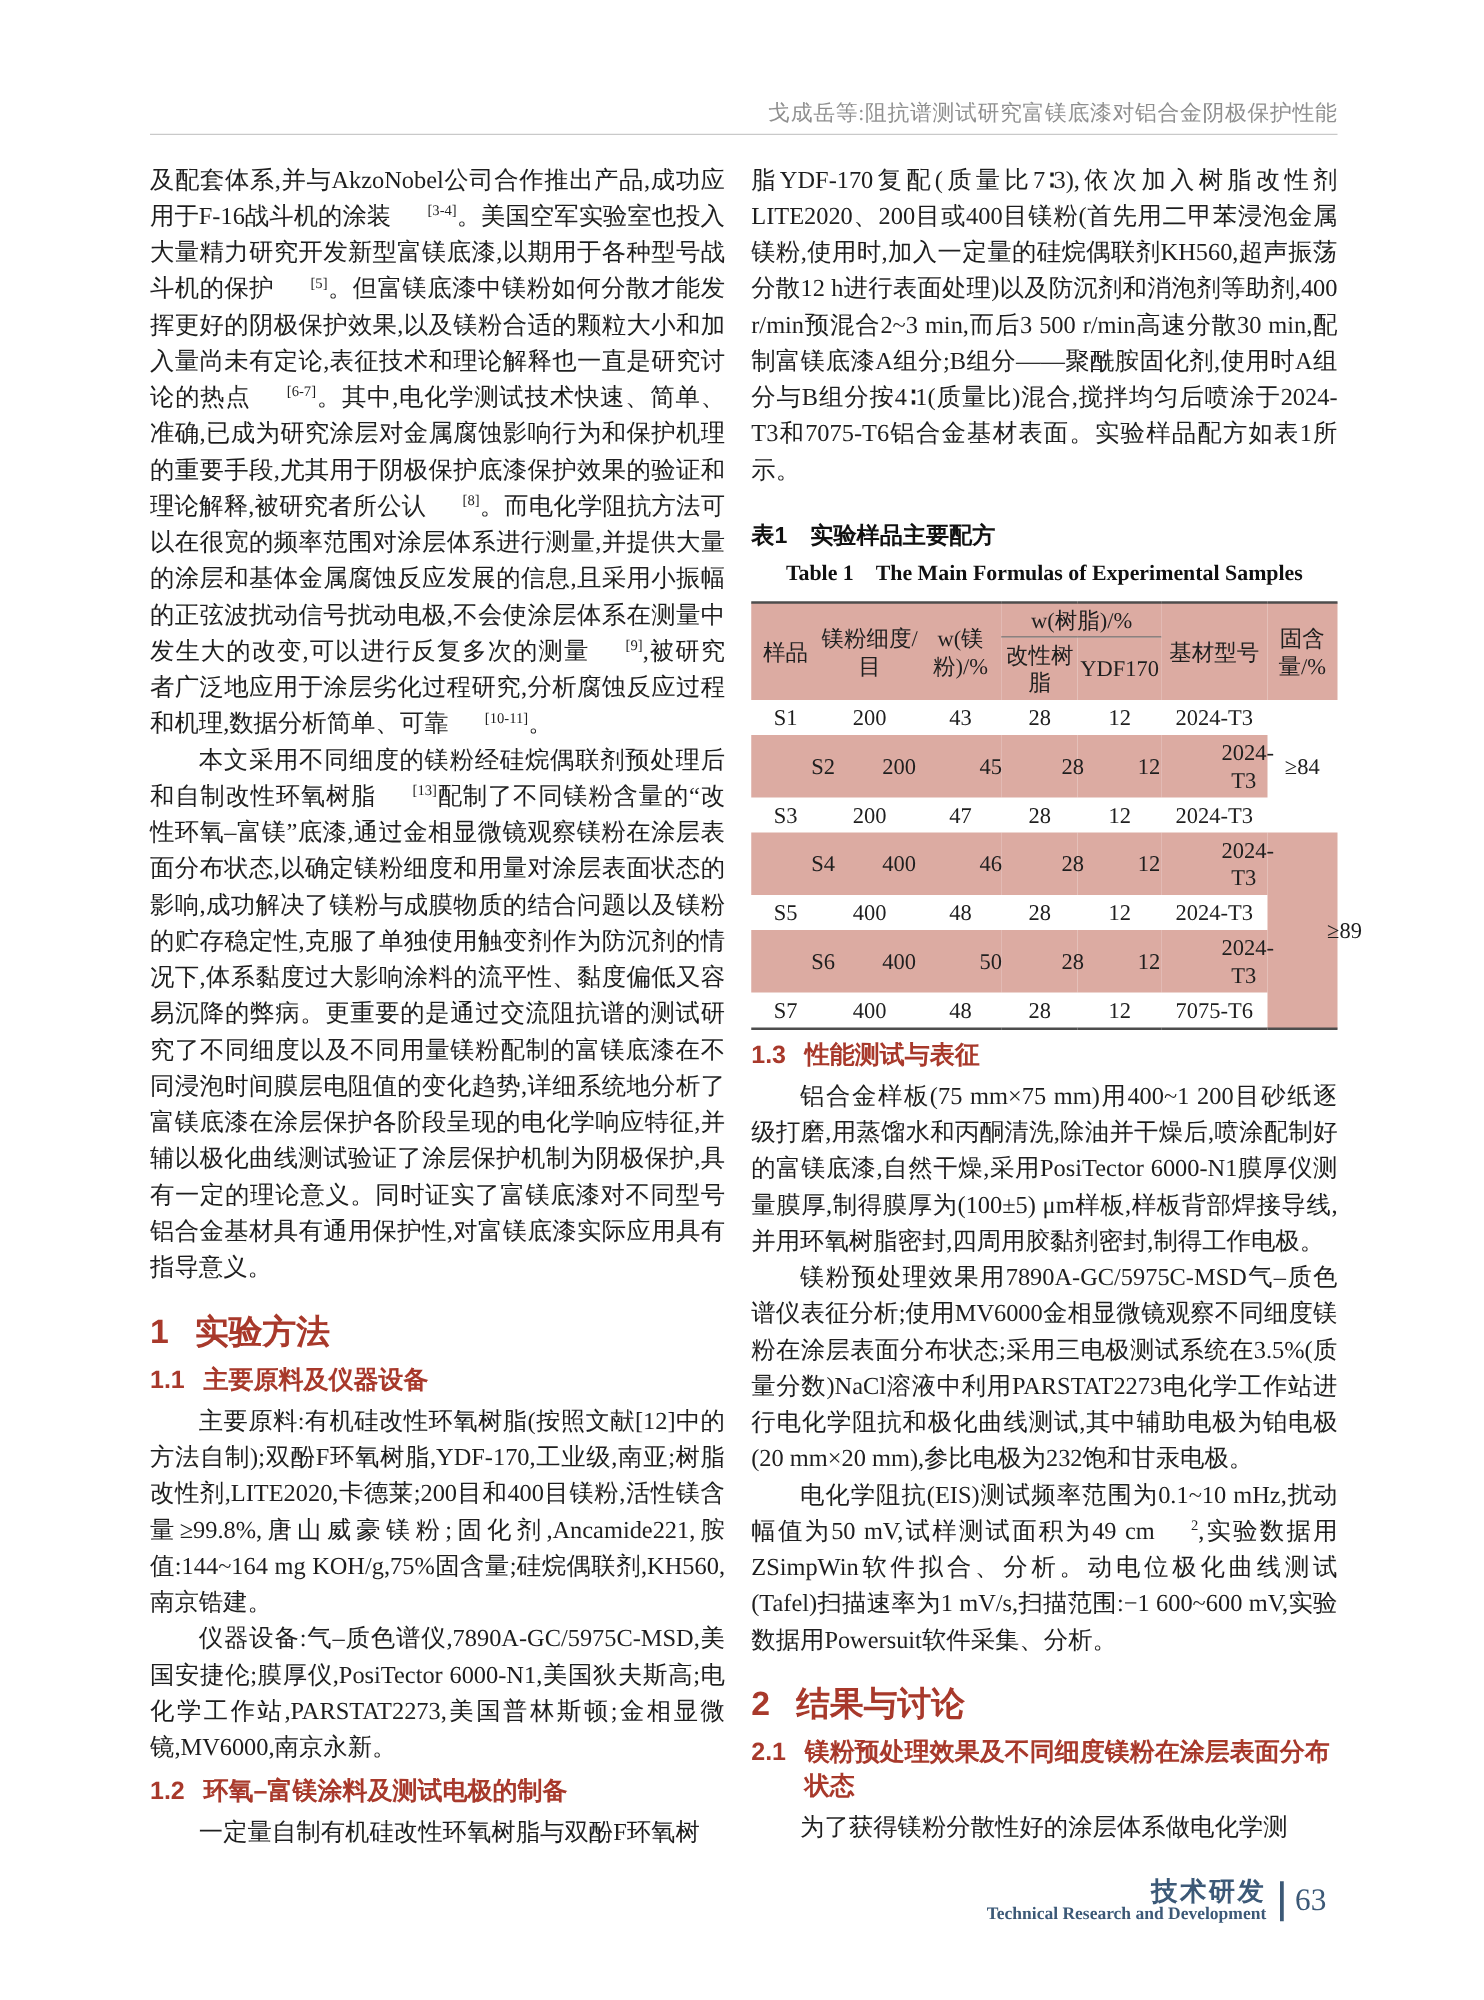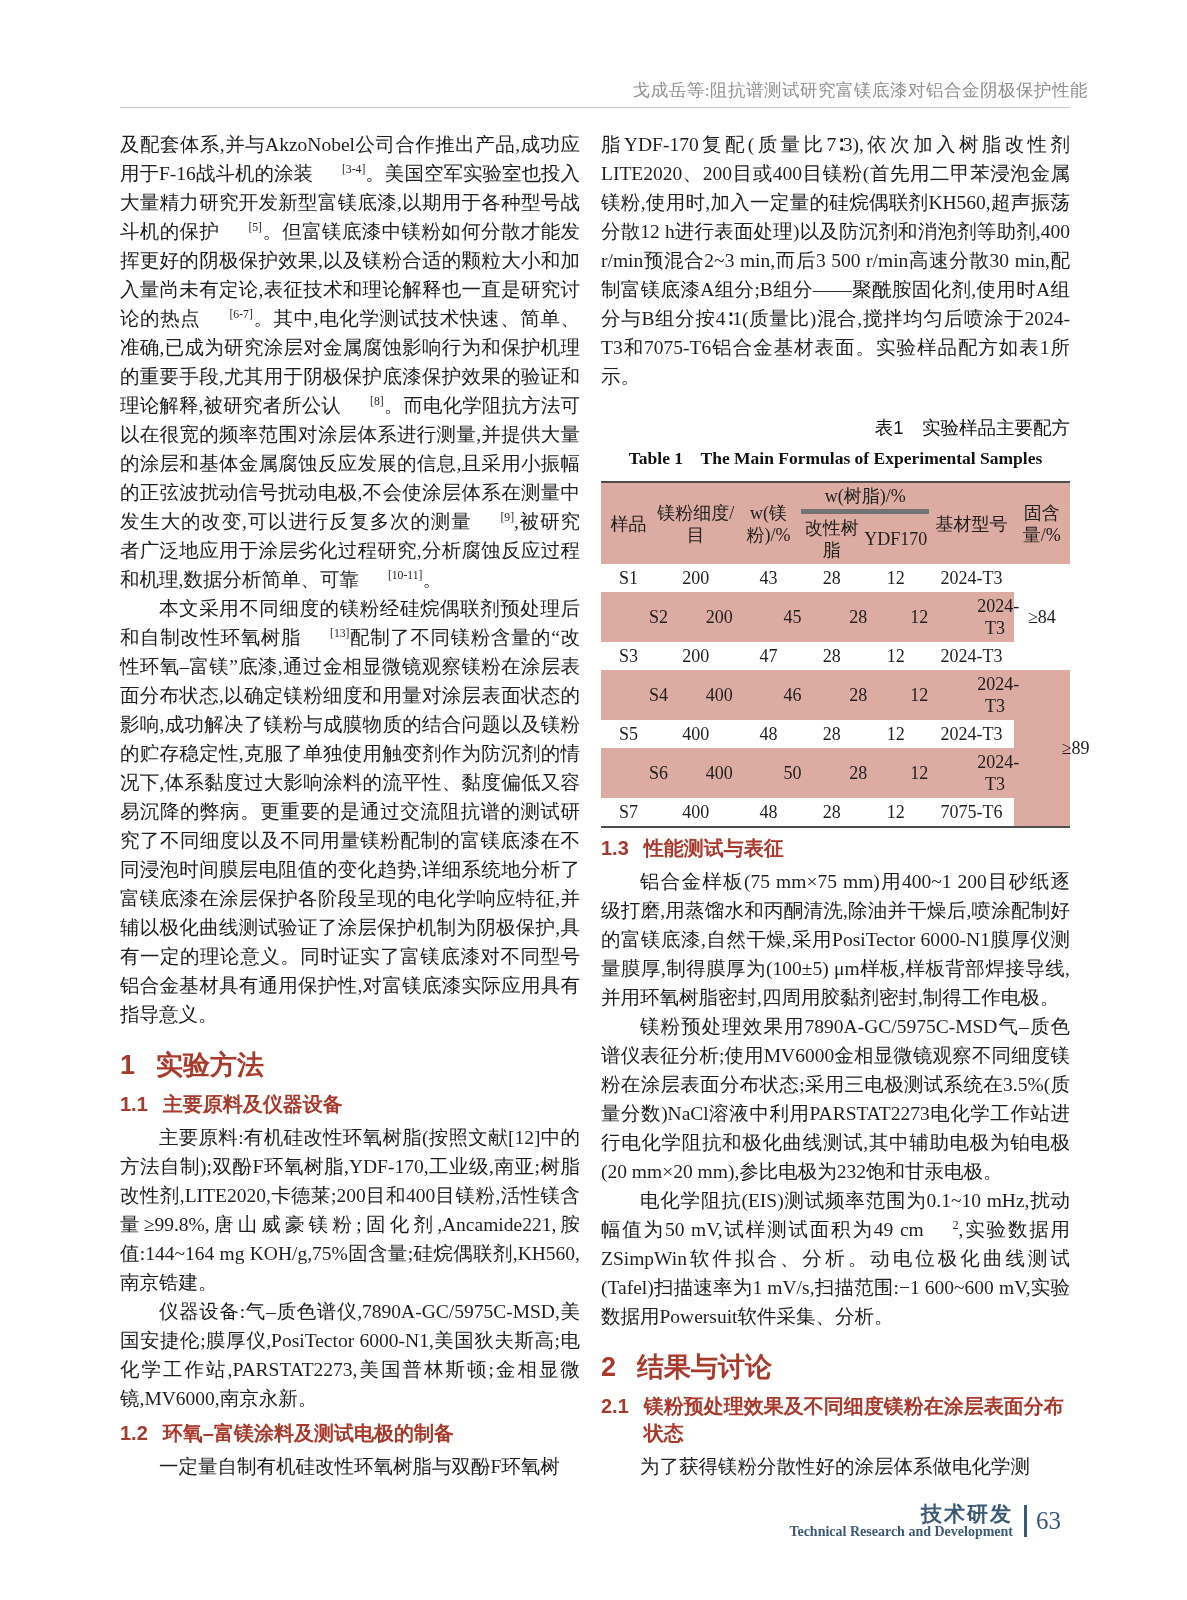--- a/index.html
+++ b/index.html
@@ -8,50 +8,50 @@
     --blue:#3c5977;
     --ink:#1e1e1e;
   }
   html,body{margin:0;padding:0;background:#ffffff;}
   .page{
     position:relative;width:1187px;height:1600px;background:#ffffff;overflow:hidden;
     font-family:"Liberation Serif","DejaVu Serif",serif;color:var(--ink);
   }
   
   .run-head{
-    position:absolute;top:78px;right:99px;font-size:17.5px;color:#8f8f8f;
+    position:absolute;top:78px;right:117px;font-size:17.5px;color:#8f8f8f;
     letter-spacing:.5px;font-family:"Liberation Serif","DejaVu Serif",serif;
   }
   .head-rule{position:absolute;top:107px;left:120px;right:117px;border-top:1.5px solid #c9c9c9;}
   
   .col{position:absolute;top:130px;font-size:19.5px;line-height:29px;text-align:justify;}
   .col-left{left:120px;width:460px;}
   .col-right{left:601px;width:469px;}
   p.body{margin:0;text-indent:2em;}
   p.body.noindent{text-indent:0;}
   sup{font-size:0.60em;line-height:0;vertical-align:super;padding-left:29px;}
   
   .sec-h{display:flex;align-items:baseline;color:var(--red);
     font-family:"Liberation Sans","DejaVu Sans",sans-serif;font-weight:700;text-align:left;}
   .h-big{font-size:27px;line-height:34px;margin:19px 0 9px;}
   .h-big .n{flex:0 0 auto;margin-right:21px;}
   .h-sub{font-size:20px;line-height:27px;margin:7px 0 5px;}
   .h-sub .n{flex:0 0 auto;margin-right:15px;}
   
-  .tbl-title-cn{margin:22px 0 2px;text-align:right;font-size:18.5px;font-weight:400;
+  .tbl-title-cn{margin:22px 0 2px;text-align:left;font-size:18.5px;font-weight:700;
     font-family:"Liberation Sans","DejaVu Sans",sans-serif;color:#111;}
   .tbl-title-en{margin:0 0 8px;text-align:center;font-size:17.5px;font-weight:700;
     font-family:"Liberation Serif","DejaVu Serif",serif;color:#111;}
   table.formulas{
     width:100%;border-collapse:collapse;table-layout:fixed;
     border-top:2px solid #4d4d4d;border-bottom:2px solid #4d4d4d;
     font-size:18px;line-height:22px;text-align:center;
   }
   table.formulas th{background:var(--pink);font-weight:400;padding:3px 1px;vertical-align:middle;}
-  table.formulas th.group{border-bottom:5px solid #737373;padding:2px 1px;margin-top:11px;}
+  table.formulas th.group{border-bottom:1px solid #737373;padding:2px 1px;margin-top:11px;}
   table.formulas td{padding:3px 1px;vertical-align:middle;height:22px;margin-top:32px;}
   table.formulas td.pink{background:var(--pink);padding-left:48px;}
   table.formulas td.solid{vertical-align:middle;}
   
   .footer{position:absolute;top:1503px;right:126px;display:flex;align-items:center;}
   .footer .txt{text-align:right;color:var(--blue);}
   .footer .cn{font-family:"Liberation Sans","DejaVu Sans",sans-serif;font-weight:700;
     font-size:21px;line-height:22px;letter-spacing:2px;}
   .footer .en{font-family:"Liberation Serif","DejaVu Serif",serif;font-weight:700;
     font-size:14px;line-height:14px;}

